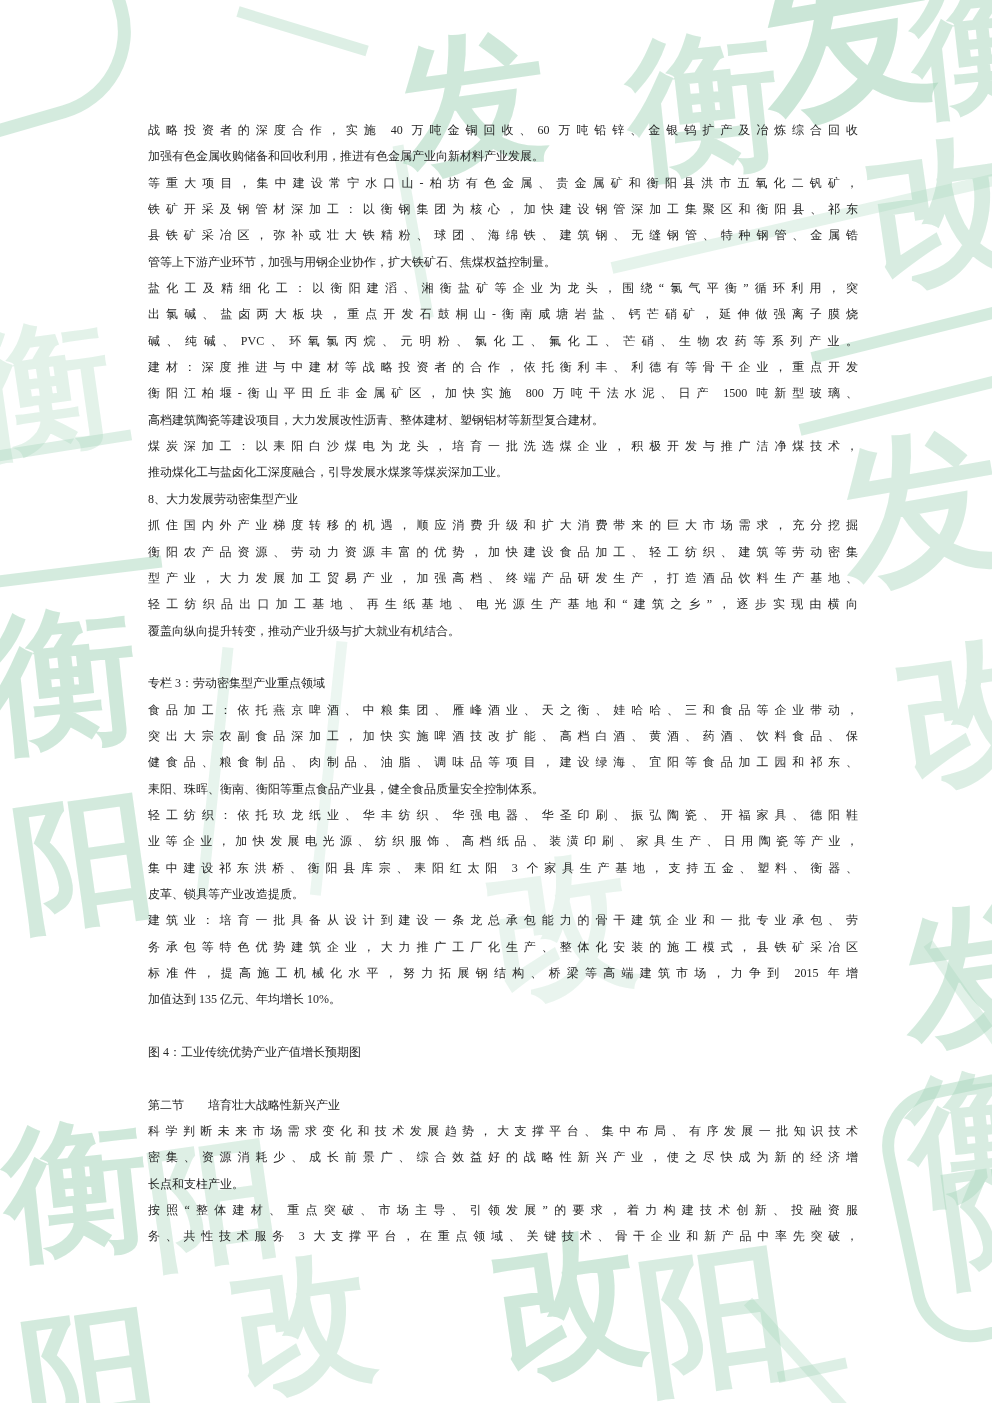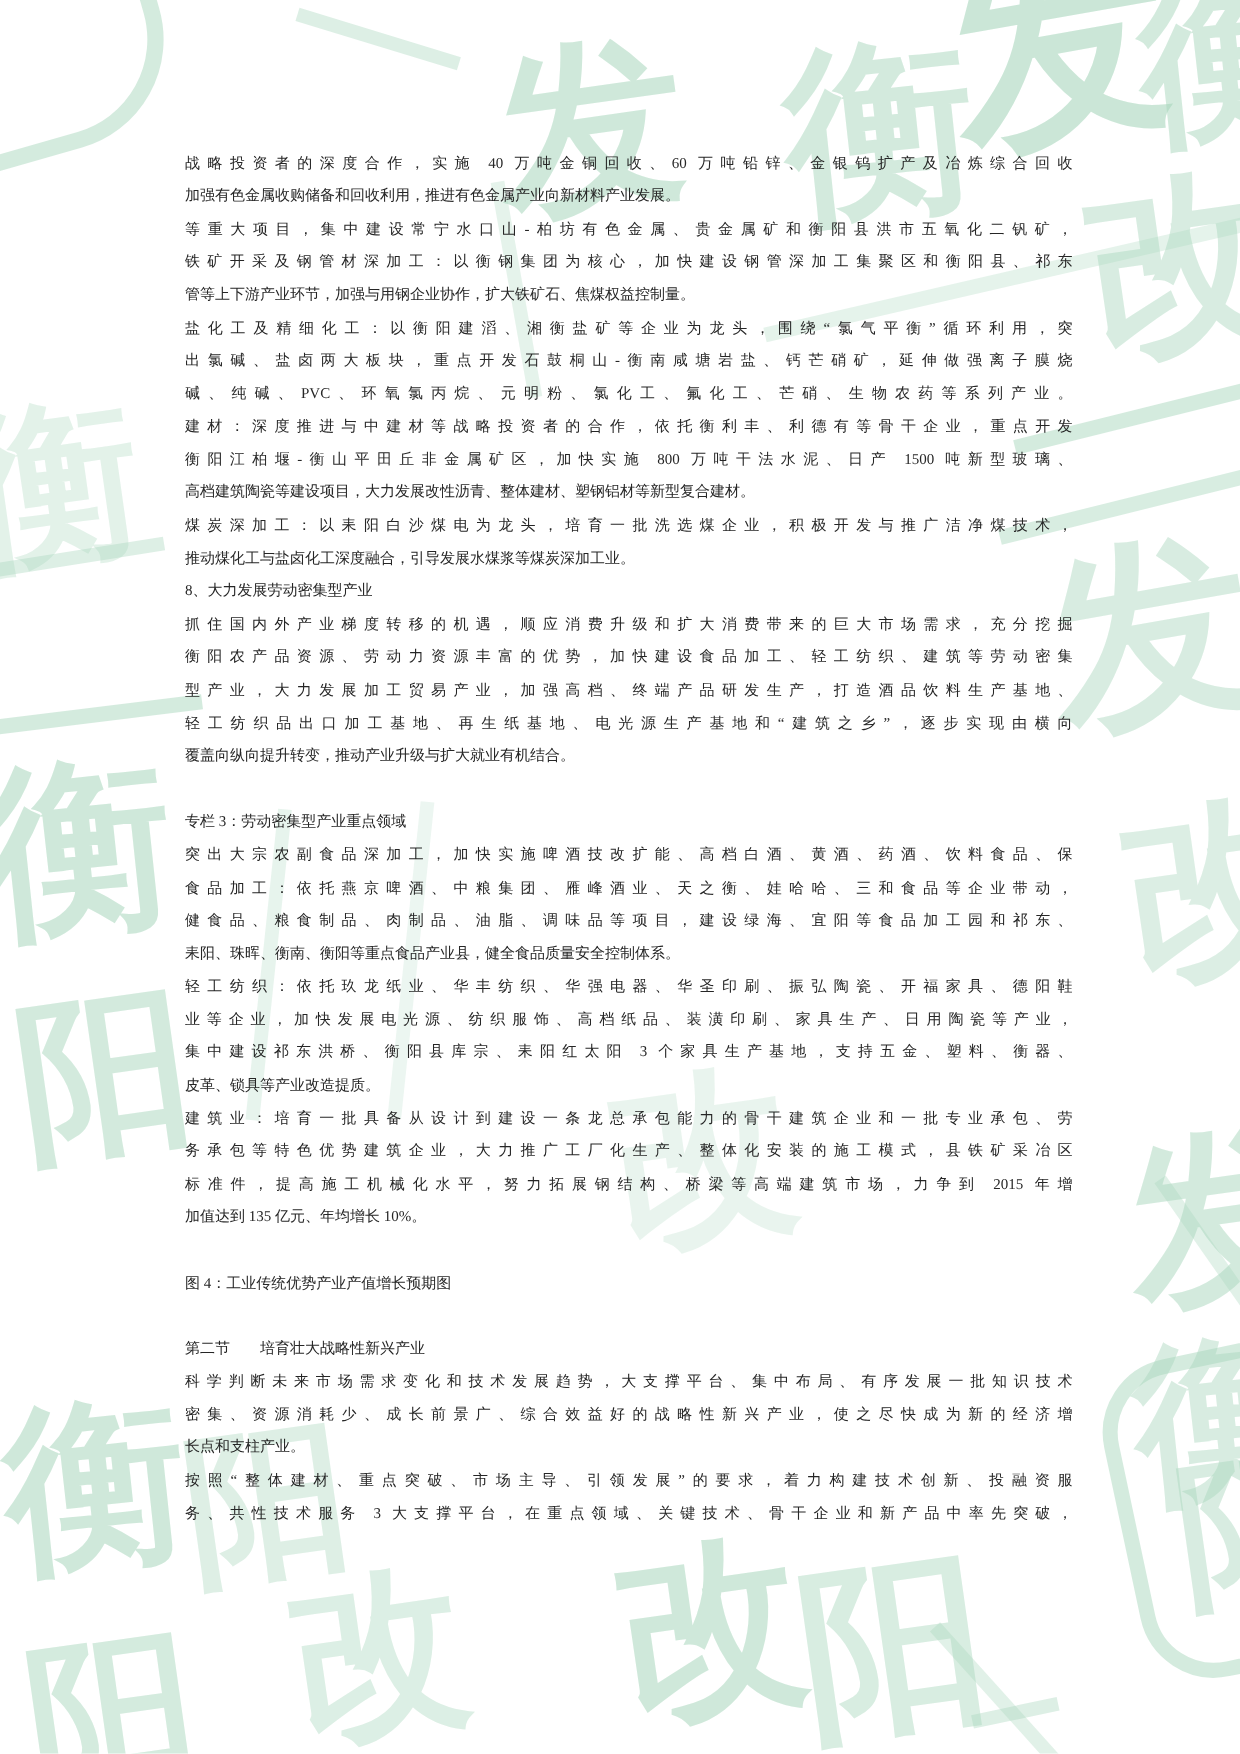--- a/index.html
+++ b/index.html
@@ -64,39 +64,40 @@
       <span class="wm-char" style="left: 494px; top: 1228px; font-size: 150px; color: rgb(169, 215, 189); opacity: 0.55; transform: rotate(-8deg);">改</span>
       <span class="wm-char" style="left: 640px; top: 1244px; font-size: 150px; color: rgb(169, 215, 189); opacity: 0.45; transform: rotate(-8deg);">阳</span>
       <span class="wm-char" style="left: 232px; top: 1252px; font-size: 142px; color: rgb(169, 215, 189); opacity: 0.4; transform: rotate(-8deg);">改</span>
       <span class="wm-char" style="left: 22px; top: 1306px; font-size: 136px; color: rgb(169, 215, 189); opacity: 0.5; transform: rotate(-8deg);">阳</span>
     </div>
   <div class="body-text" style="color: rgb(38, 38, 38);">
       <div class="line j">战略投资者的深度合作，实施 40 万吨金铜回收、60 万吨铅锌、金银钨扩产及冶炼综合回收</div>
       <div class="line">加强有色金属收购储备和回收利用，推进有色金属产业向新材料产业发展。</div>
       <div class="line j">等重大项目，集中建设常宁水口山-柏坊有色金属、贵金属矿和衡阳县洪市五氧化二钒矿，</div>
       <div class="line j">铁矿开采及钢管材深加工：以衡钢集团为核心，加快建设钢管深加工集聚区和衡阳县、祁东</div>
+      <div class="line j">县铁矿采冶区，弥补或壮大铁精粉、球团、海绵铁、建筑钢、无缝钢管、特种钢管、金属锆</div>
       <div class="line">管等上下游产业环节，加强与用钢企业协作，扩大铁矿石、焦煤权益控制量。</div>
       <div class="line j">盐化工及精细化工：以衡阳建滔、湘衡盐矿等企业为龙头，围绕“氯气平衡”循环利用，突</div>
       <div class="line j">出氯碱、盐卤两大板块，重点开发石鼓桐山-衡南咸塘岩盐、钙芒硝矿，延伸做强离子膜烧</div>
       <div class="line j">碱、纯碱、PVC、环氧氯丙烷、元明粉、氯化工、氟化工、芒硝、生物农药等系列产业。</div>
       <div class="line j">建材：深度推进与中建材等战略投资者的合作，依托衡利丰、利德有等骨干企业，重点开发</div>
       <div class="line j">衡阳江柏堰-衡山平田丘非金属矿区，加快实施 800 万吨干法水泥、日产 1500 吨新型玻璃、</div>
       <div class="line">高档建筑陶瓷等建设项目，大力发展改性沥青、整体建材、塑钢铝材等新型复合建材。</div>
       <div class="line j">煤炭深加工：以耒阳白沙煤电为龙头，培育一批洗选煤企业，积极开发与推广洁净煤技术，</div>
       <div class="line">推动煤化工与盐卤化工深度融合，引导发展水煤浆等煤炭深加工业。</div>
       <div class="line">8、大力发展劳动密集型产业</div>
       <div class="line j">抓住国内外产业梯度转移的机遇，顺应消费升级和扩大消费带来的巨大市场需求，充分挖掘</div>
       <div class="line j">衡阳农产品资源、劳动力资源丰富的优势，加快建设食品加工、轻工纺织、建筑等劳动密集</div>
       <div class="line j">型产业，大力发展加工贸易产业，加强高档、终端产品研发生产，打造酒品饮料生产基地、</div>
       <div class="line j">轻工纺织品出口加工基地、再生纸基地、电光源生产基地和“建筑之乡”，逐步实现由横向</div>
       <div class="line">覆盖向纵向提升转变，推动产业升级与扩大就业有机结合。</div>
       <div class="line"></div>
       <div class="line">专栏 3：劳动密集型产业重点领域</div>
+      <div class="line j">食品加工：依托燕京啤酒、中粮集团、雁峰酒业、天之衡、娃哈哈、三和食品等企业带动，</div>
       <div class="line j">突出大宗农副食品深加工，加快实施啤酒技改扩能、高档白酒、黄酒、药酒、饮料食品、保</div>
-      <div class="line j">食品加工：依托燕京啤酒、中粮集团、雁峰酒业、天之衡、娃哈哈、三和食品等企业带动，</div>
       <div class="line j">健食品、粮食制品、肉制品、油脂、调味品等项目，建设绿海、宜阳等食品加工园和祁东、</div>
       <div class="line">耒阳、珠晖、衡南、衡阳等重点食品产业县，健全食品质量安全控制体系。</div>
       <div class="line j">轻工纺织：依托玖龙纸业、华丰纺织、华强电器、华圣印刷、振弘陶瓷、开福家具、德阳鞋</div>
       <div class="line j">业等企业，加快发展电光源、纺织服饰、高档纸品、装潢印刷、家具生产、日用陶瓷等产业，</div>
       <div class="line j">集中建设祁东洪桥、衡阳县库宗、耒阳红太阳 3 个家具生产基地，支持五金、塑料、衡器、</div>
       <div class="line">皮革、锁具等产业改造提质。</div>
       <div class="line j">建筑业：培育一批具备从设计到建设一条龙总承包能力的骨干建筑企业和一批专业承包、劳</div>
       <div class="line j">务承包等特色优势建筑企业，大力推广工厂化生产、整体化安装的施工模式，县铁矿采冶区</div>
       <div class="line j">标准件，提高施工机械化水平，努力拓展钢结构、桥梁等高端建筑市场，力争到 2015 年增</div>
       <div class="line">加值达到 135 亿元、年均增长 10%。</div>

